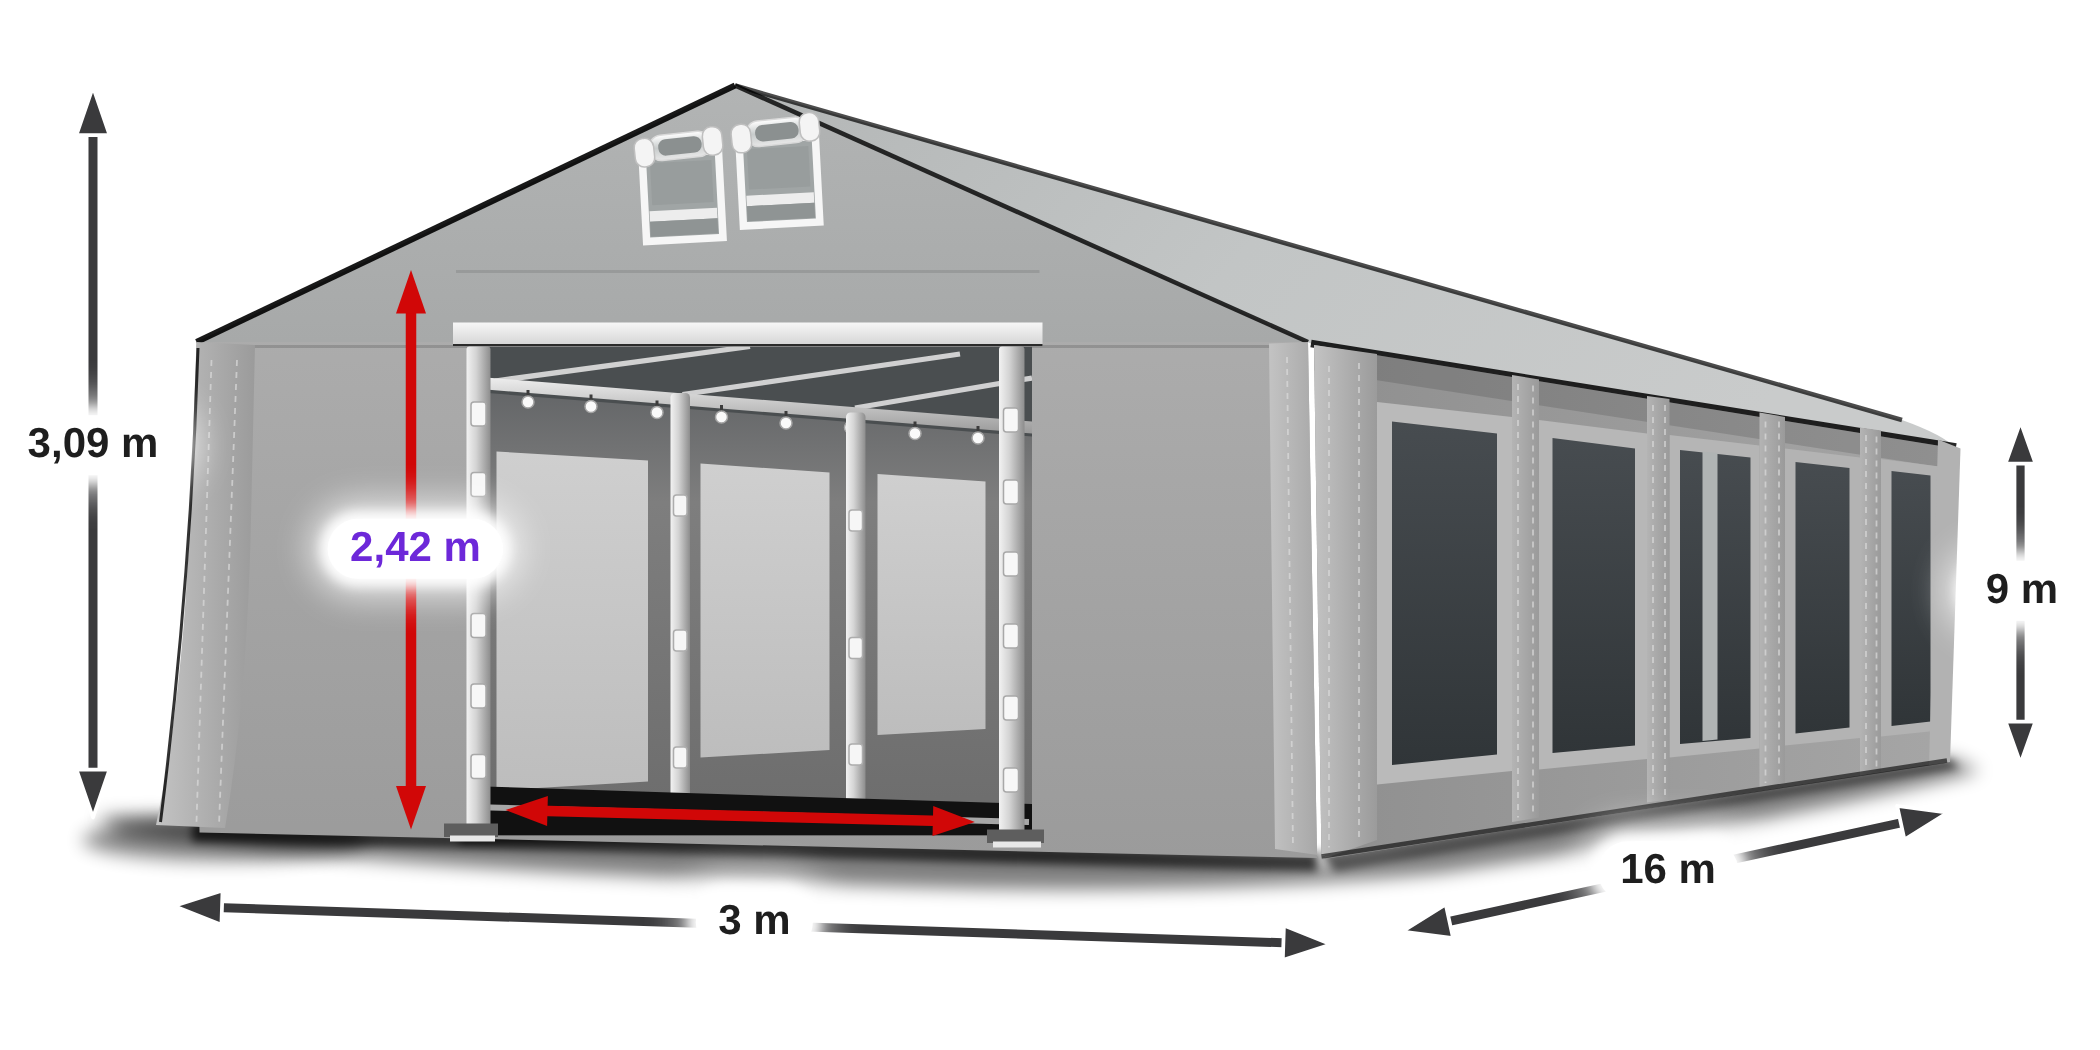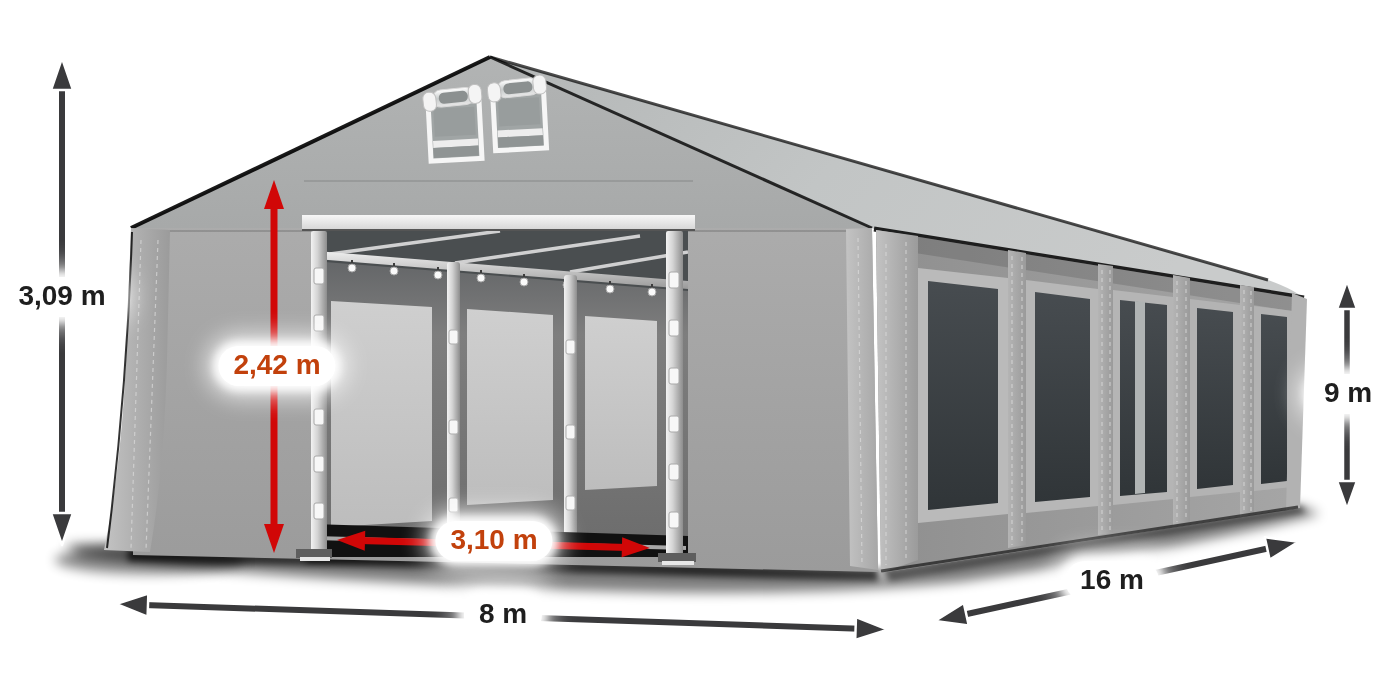--- a/index.html
+++ b/index.html
@@ -4,21 +4,21 @@
 <style>
   html,body{margin:0;padding:0;background:#fff;}
   #stage{position:relative;width:1400px;height:700px;background:#fff;overflow:hidden;
          font-family:"Liberation Sans",sans-serif;}
   #tent-svg{position:absolute;left:0;top:0;}
   .pill{position:absolute;transform:translate(-50%,-50%);background:#fff;border-radius:20px;
         padding:3px 15px 5px 15px;font-weight:bold;font-size:28px;line-height:1.15;white-space:nowrap;
         box-shadow:0 0 8px 5px rgba(255,255,255,.95),0 0 22px 13px rgba(255,255,255,.65);
         z-index:5;text-align:center;}
   .pill--dark{color:#1e1e1e;}
-  .pill--red{color:#c2410c;}
+  .pill--red{color:#6d28d9;}
   .shaft{fill:none;stroke-linecap:round;}
   .shaft-outline{fill:none;stroke:#ffffff;stroke-linecap:round;}
   .head--outlined{stroke:#ffffff;stroke-width:2.5;stroke-linejoin:round;}
   .stitch{stroke:#dcdcdc;stroke-width:1.2;stroke-dasharray:4 4;fill:none;opacity:.7;}
   .seam{stroke:#000;fill:none;}
 </style>
 </head>
 <body>
 
 <div id="stage">
@@ -298,18 +298,17 @@
       <line class="shaft-outline" stroke-width="10" x1="1347" y1="303" x2="1347" y2="487"></line>
       <line class="shaft" stroke-width="5.5" x1="1347" y1="301" x2="1347" y2="489" stroke="#3a3a3c"></line>
       <polygon class="head--outlined" points="1347,281 1337,309 1357,309" fill="#3a3a3c"></polygon>
       <polygon class="head--outlined" points="1347,509 1337,481 1357,481" fill="#3a3a3c"></polygon>
     </g>
   </g>
 </svg>
 
 <div class="pill pill--dark" style="left:62px;top:297px">3,09 m</div>
 <div class="pill pill--red" style="left:277px;top:366px">2,42 m</div>
-<div class="pill pill--red" style="left:494px;top:541px">3,10 m</div>
-<div class="pill pill--dark" style="left:503px;top:615px">8 m</div>
+<div class="pill pill--dark" style="left:503px;top:615px">3 m</div>
 <div class="pill pill--dark" style="left:1112px;top:581px">16 m</div>
 <div class="pill pill--dark" style="left:1348px;top:394px">9 m</div>
 
 </div>
 
 </body></html>

